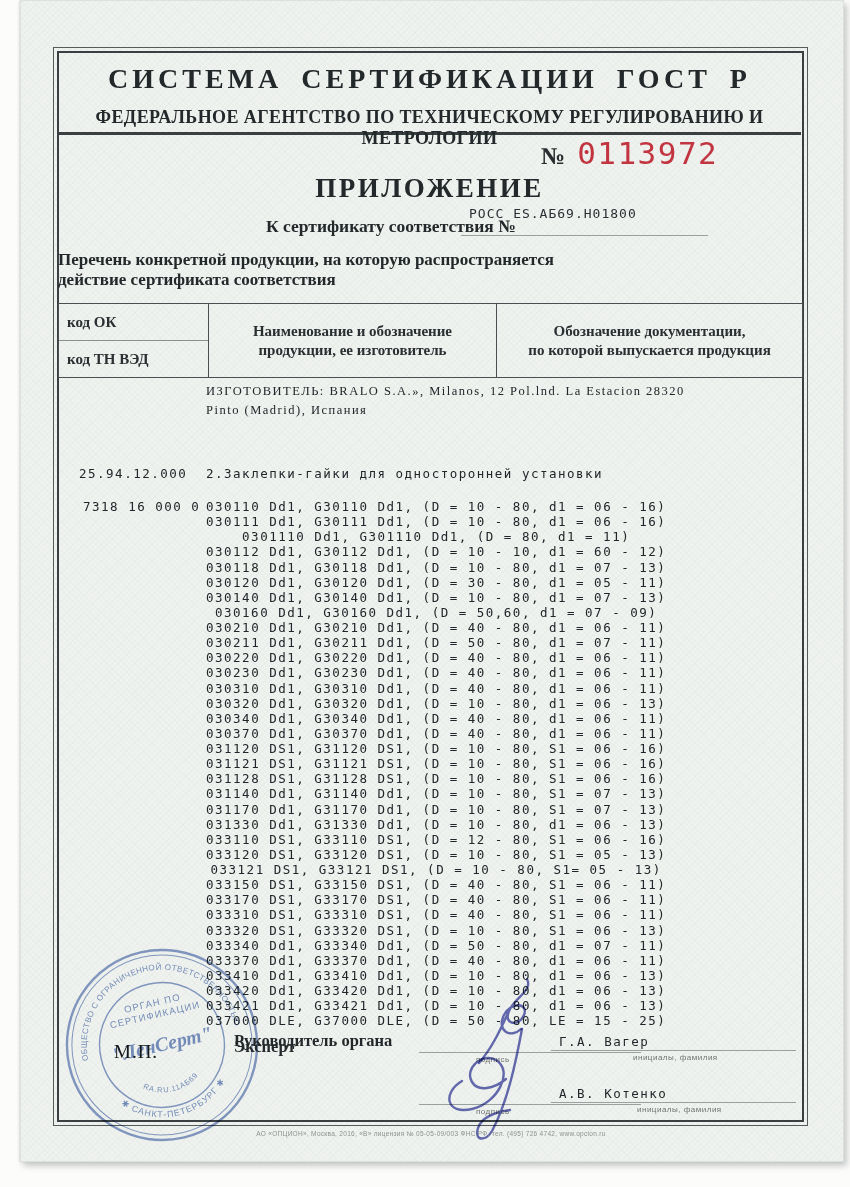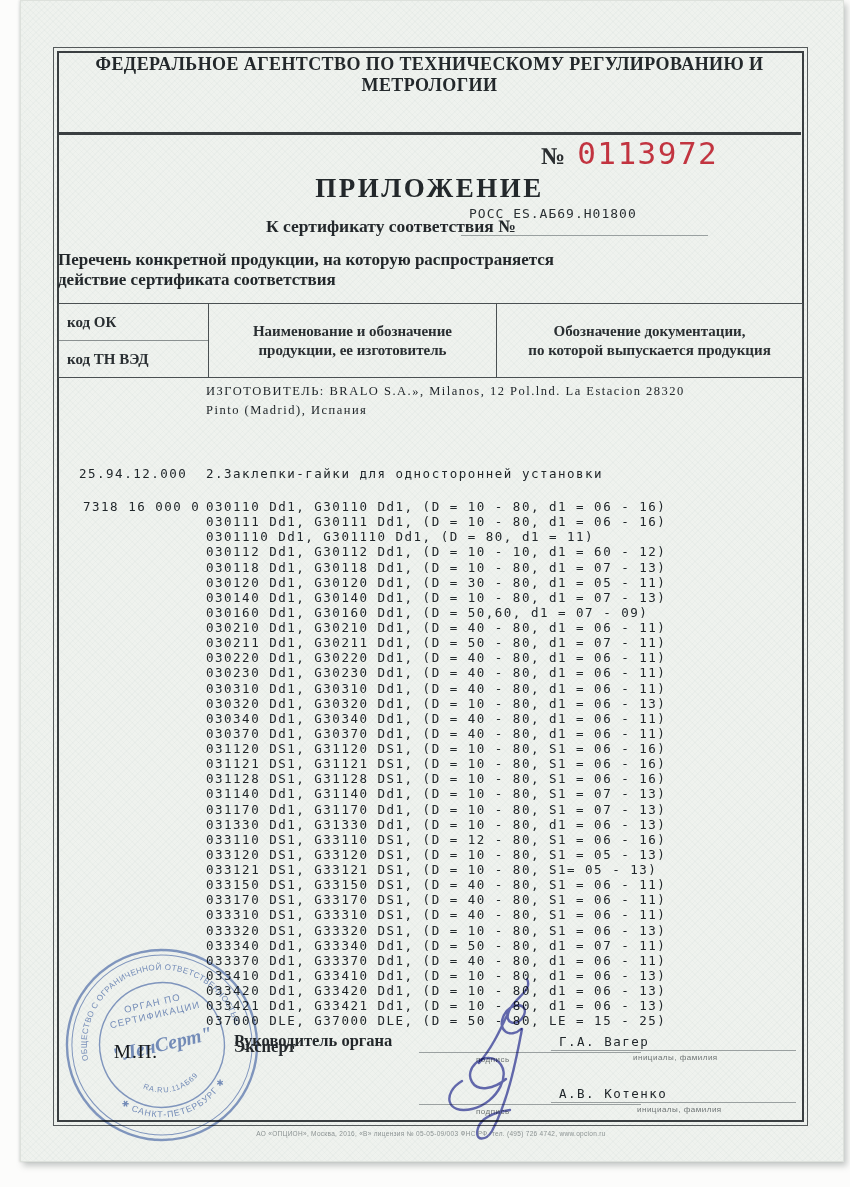--- a/index.html
+++ b/index.html
@@ -11,21 +11,21 @@
            repeating-linear-gradient(45deg, rgba(150,175,160,0.05) 0 1px, transparent 1px 4px),
            repeating-linear-gradient(-45deg, rgba(140,165,175,0.05) 0 1px, transparent 1px 4px);
          box-shadow:3px 4px 6px rgba(100,110,105,0.35), -1px 0 2px rgba(120,130,125,0.2);
          border:1px solid #dde1dc;}
   .frame-outer{position:absolute;left:32px;top:46px;width:753px;height:1077px;
                border:1.5px solid #555a5b;}
   .frame-inner{position:absolute;inset:3px;border:2px solid #3a3f41;}
   .header-box{position:absolute;left:37px;top:51px;width:743px;height:80px;
               border-bottom:3px solid #3a3f41;text-align:center;}
   .sys-title{margin-top:11px;font-size:28px;font-weight:bold;letter-spacing:4px;word-spacing:8px;color:#23282b;}
-  .agency-title{margin-top:2px;font-size:18px;font-weight:bold;letter-spacing:0.4px;color:#23282b;}
+  .agency-title{margin-top:12px;font-size:18px;font-weight:bold;letter-spacing:0.4px;color:#23282b;}
   .form-number{position:absolute;left:520px;top:134px;display:flex;align-items:baseline;gap:12px;}
   .form-number .prefix{font-size:24px;font-weight:bold;color:#2a2e30;}
   .form-number .value{font-family:"DejaVu Sans Mono",monospace;font-size:31px;letter-spacing:1.5px;color:#c23440;}
   .doc-title{position:absolute;left:37px;top:172px;width:743px;text-align:center;
              font-size:27px;font-weight:bold;letter-spacing:2.5px;color:#23282b;}
   .cert-label{position:absolute;left:245px;top:215px;font-size:17.5px;font-weight:bold;color:#23282b;}
   .cert-value{position:absolute;left:448px;top:205px;font-family:"DejaVu Sans Mono",monospace;
               font-size:13px;letter-spacing:1px;color:#2a2f33;}
   .cert-underline{position:absolute;left:440px;top:234px;width:247px;border-top:1.2px solid #99a0a0;}
   .subtitle{position:absolute;left:37px;top:249px;width:743px;
@@ -37,21 +37,21 @@
   .cell-codes>div{flex:1;display:flex;align-items:center;padding-left:8px;}
   .cell-codes>div:first-child{border-bottom:1px solid #8a9090;}
   .cell-center{display:flex;flex-direction:column;align-items:center;justify-content:center;
                text-align:center;line-height:19px;}
   .cell-name{border-right:1.2px solid #4a5052;}
   .mono{font-family:"DejaVu Sans Mono",monospace;font-size:12.5px;letter-spacing:1.5px;color:#20262a;}
   .manufacturer{position:absolute;left:185px;top:381px;line-height:18.5px;font-family:Liberation Serif, serif;}
   .ok-code{position:absolute;left:58px;top:465px;}
   .group-heading{position:absolute;left:185px;top:465px;}
   .tnved-code{position:absolute;left:62px;top:498px;}
-  .product-lines{position:absolute;left:185px;top:498px;line-height:15.12px;}
+  .product-lines{position:absolute;left:185px;top:498px;line-height:15.12px;text-align:center;}
   .stamp{position:absolute;left:42px;top:945px;width:198px;height:198px;
          transform:rotate(-13deg);mix-blend-mode:multiply;}
   .mp-label{position:absolute;left:93px;top:1040px;font-size:19px;color:#15181a;letter-spacing:1px;}
   .sig-label{position:absolute;font-size:16.5px;font-weight:bold;color:#23282b;}
   .sig-line{position:absolute;border-top:1.1px solid #9aa0a0;}
   .sig-caption{position:absolute;font-family:"Liberation Sans",sans-serif;font-size:8px;color:#6d7373;letter-spacing:0.5px;}
   .sig-name{position:absolute;font-family:"DejaVu Sans Mono",monospace;font-size:12.5px;letter-spacing:1.5px;color:#20262a;text-align:right;}
   .sig-scribble{position:absolute;mix-blend-mode:multiply;}
   .footer-imprint{position:absolute;left:60px;top:1129px;width:700px;text-align:center;
                   font-family:"Liberation Sans",sans-serif;font-size:6.5px;letter-spacing:0.3px;color:#8b9292;}
@@ -60,20 +60,21 @@
 <body>
 
 <div class="page">
   <div class="paper">
 
     <div class="frame-outer">
       <div class="frame-inner"></div>
     </div>
 
     <div class="header-box">
+      <div class="sys-title">СИСТЕМА СЕРТИФИКАЦИИ ГОСТ Р</div>
       <div class="agency-title">ФЕДЕРАЛЬНОЕ АГЕНТСТВО ПО ТЕХНИЧЕСКОМУ РЕГУЛИРОВАНИЮ И МЕТРОЛОГИИ</div>
     </div>
 
     <div class="form-number">
       <span class="prefix">№</span>
       <span class="value">0113972</span>
     </div>
 
     <div class="doc-title">ПРИЛОЖЕНИЕ</div>
 

